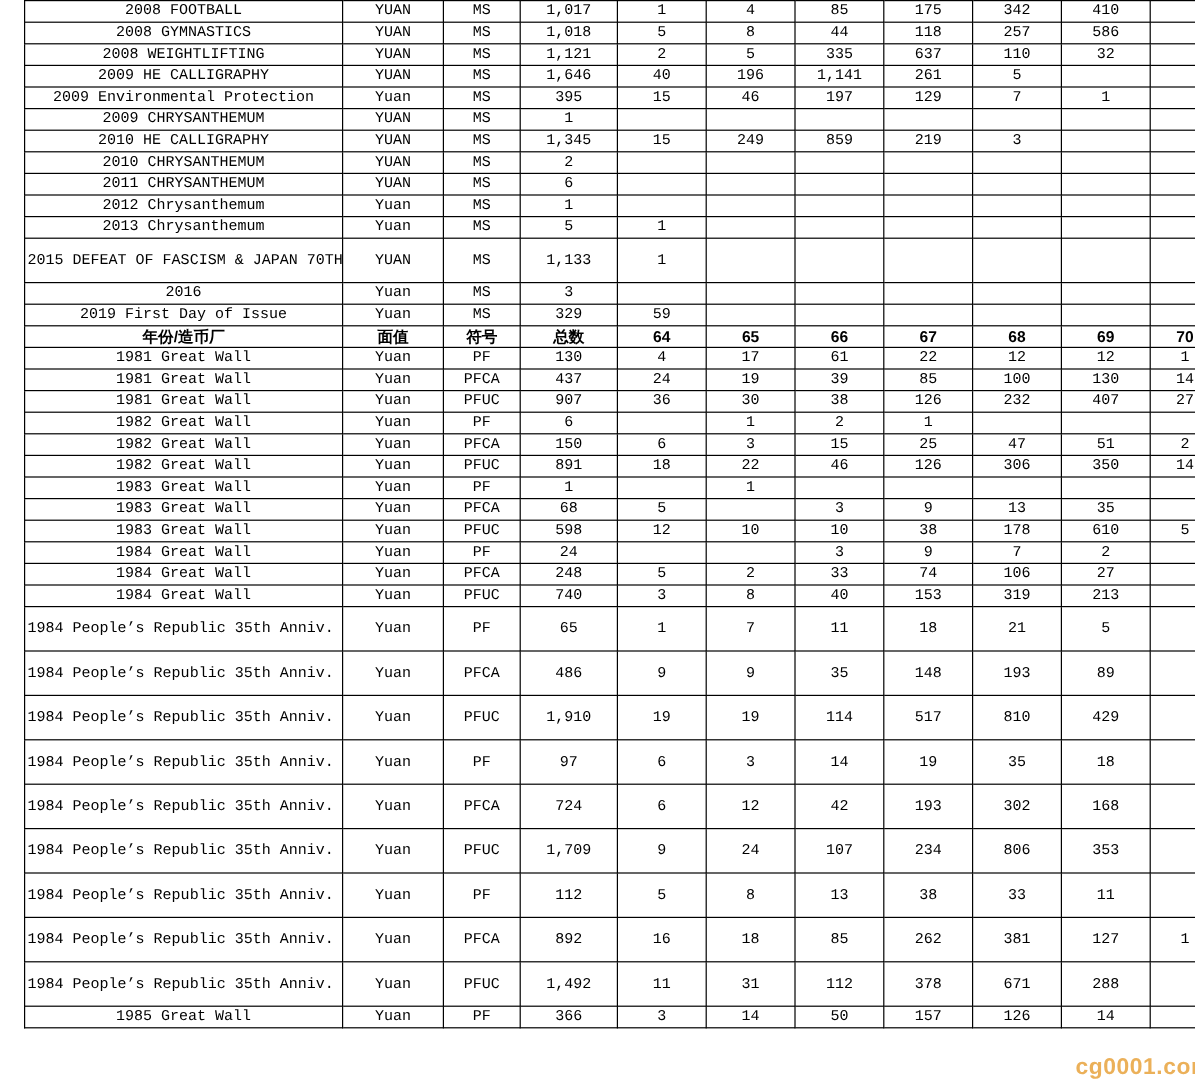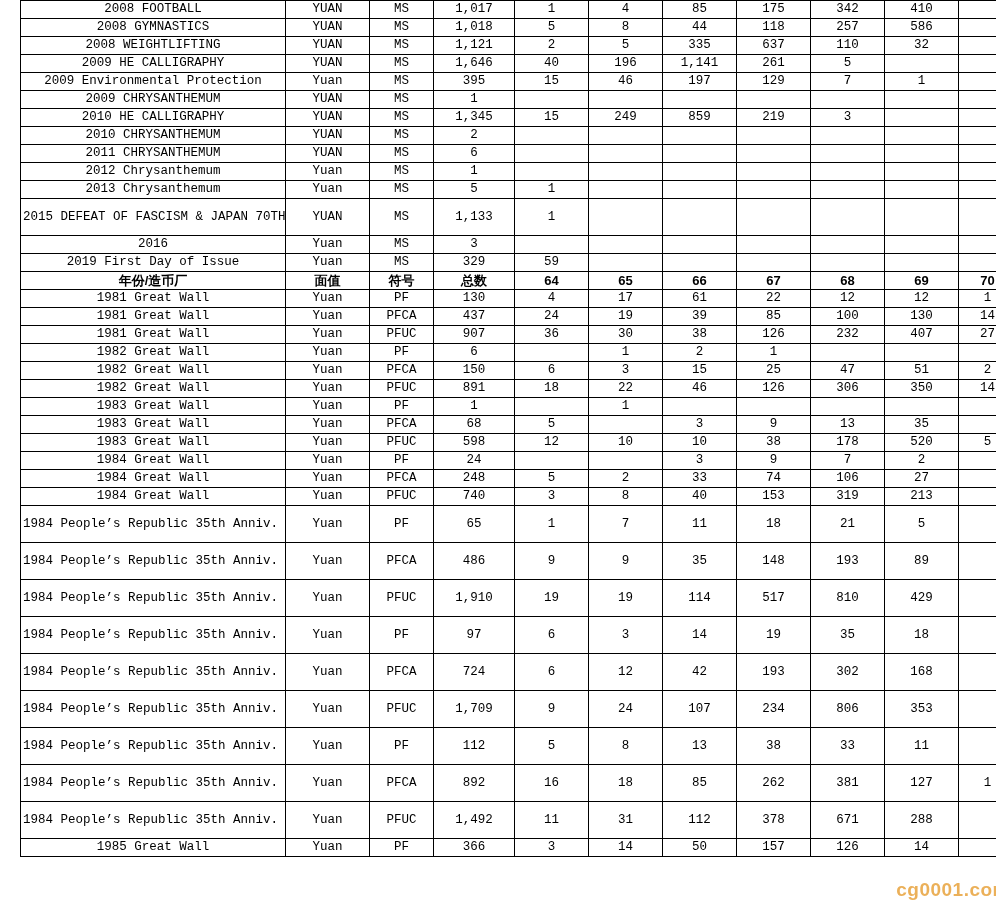--- a/index.html
+++ b/index.html
@@ -404,21 +404,21 @@
         <tr>
           <td class="name">1983 Great Wall</td>
           <td>Yuan</td>
           <td>PFUC</td>
           <td>598</td>
           <td>12</td>
           <td>10</td>
           <td>10</td>
           <td>38</td>
           <td>178</td>
-          <td>520</td>
+          <td>610</td>
           <td>5</td>
         </tr>
         <tr>
           <td class="name">1984 Great Wall</td>
           <td>Yuan</td>
           <td>PF</td>
           <td>24</td>
           <td></td>
           <td></td>
           <td>3</td>

